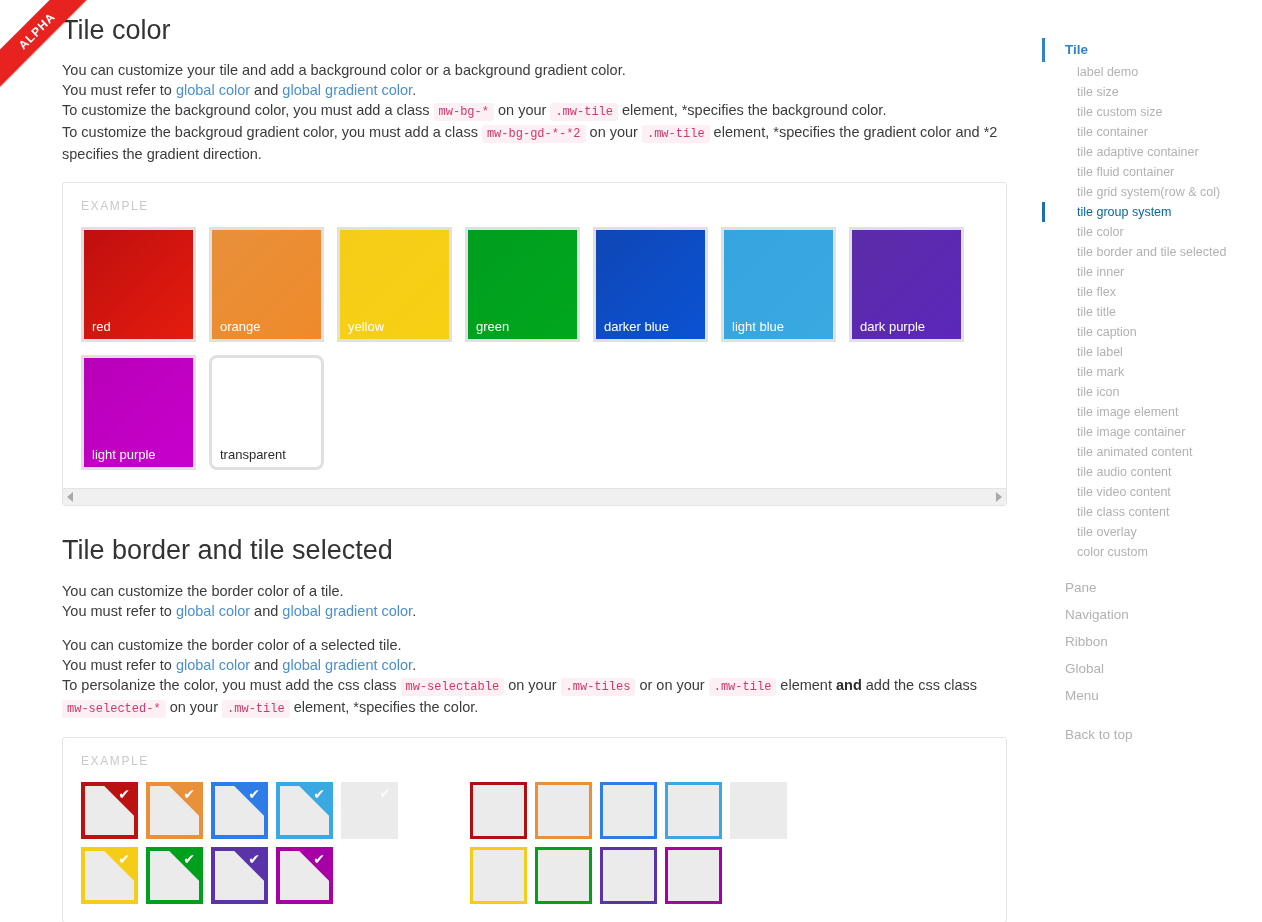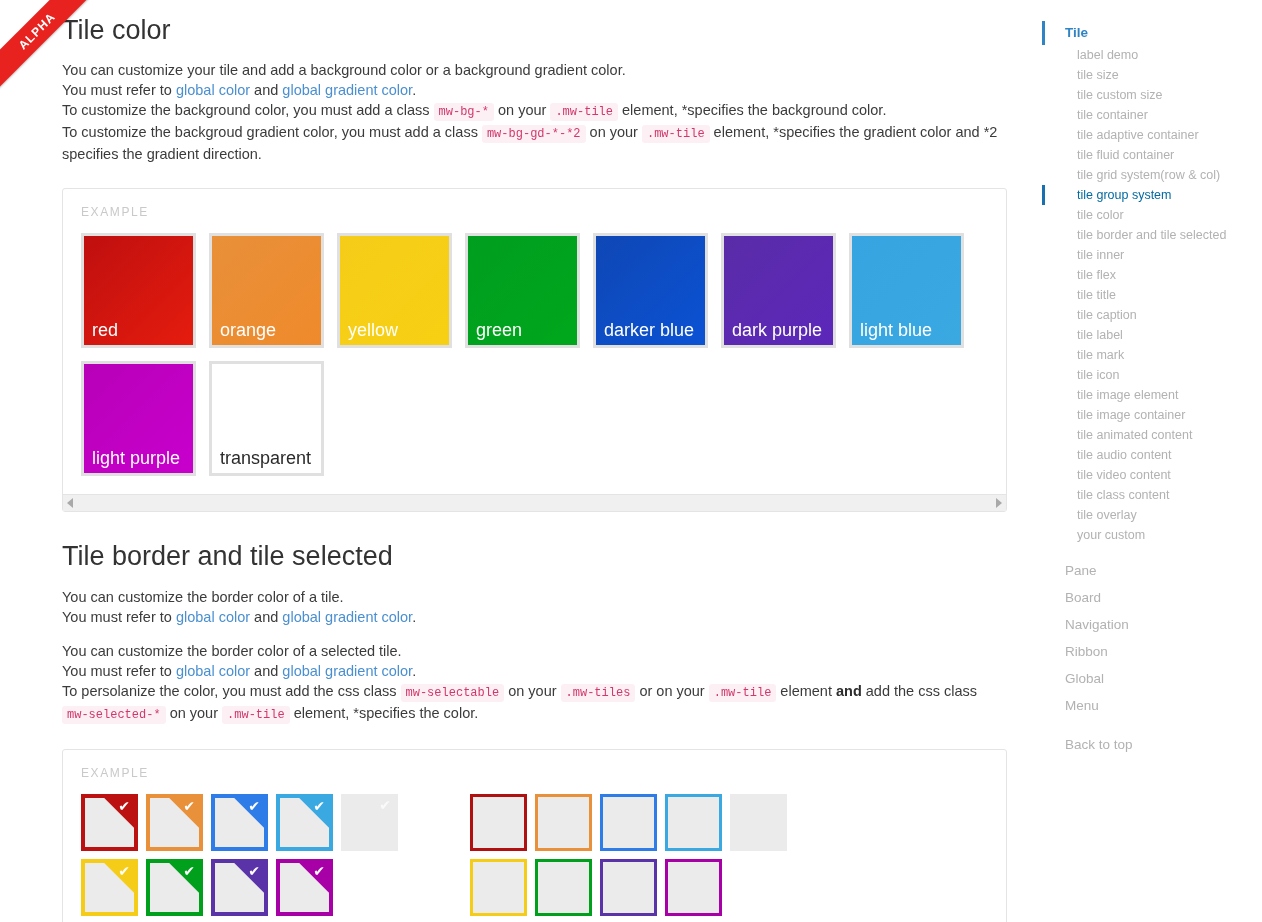--- a/index.html
+++ b/index.html
@@ -36,21 +36,21 @@
 
   
   .page { display:flex; width:1262px; height:922px; }
   .content {
     width:1040px;
     padding:0 0 0 62px;
     overflow:hidden;
   }
   .sidebar {
     width:222px;
-    padding-top:21px;
+    padding-top:38px;
     font-size:13px;
   }
 
   
   h1.section-title {
     font-weight:normal;
     font-size:27px;
     color:#333;
     margin:14px 0 14px 0;
     line-height:1.2;
@@ -74,21 +74,21 @@
     padding:2px 5px;
     border-radius:3px;
     white-space:nowrap;
   }
   b.strong { font-weight:bold; color:#2d2d2d; }
 
   
   .example {
     border:1px solid #e4e4e4;
     border-radius:3px;
-    margin-top:24px;
+    margin-top:18px;
     background:#fff;
     width:945px;
     position:relative;
   }
   .example-label {
     color:#c9c9c9;
     font-size:12px;
     letter-spacing:1.6px;
     padding:16px 0 0 18px;
     font-weight:normal;
@@ -115,21 +115,21 @@
   .tile {
     width:115px; height:115px;
     border:3px solid #e0e0e0;
     position:relative;
     flex:0 0 auto;
   }
   .tile-label {
     position:absolute;
     left:8px; bottom:6px;
     color:#fff;
-    font-size:18px;
+    font-size:13px;
     line-height:1;
   }
   .tile-label.dark { color:#2b2b2b; }
 
   
   .sel-area { display:flex; gap:72px; }
   .sel-grid { display:flex; flex-direction:column; gap:8px; }
   .sel-line { display:flex; gap:8px; }
 
   .stile {
@@ -227,32 +227,32 @@
             </div>
             <div class="tile" style="background: linear-gradient(135deg, rgb(245, 205, 25), rgb(247, 208, 19));">
               <div class="tile-label">yellow</div>
             </div>
             <div class="tile" style="background: linear-gradient(135deg, rgb(0, 158, 31), rgb(0, 167, 28));">
               <div class="tile-label">green</div>
             </div>
             <div class="tile" style="background: linear-gradient(135deg, rgb(15, 71, 181), rgb(11, 82, 212));">
               <div class="tile-label">darker blue</div>
             </div>
+            <div class="tile" style="background: linear-gradient(135deg, rgb(54, 164, 224), rgb(58, 169, 226));">
+              <div class="tile-label">light blue</div>
+            </div>
             <div class="tile" style="background: linear-gradient(135deg, rgb(90, 44, 168), rgb(92, 39, 186));">
               <div class="tile-label">dark purple</div>
-            </div>
-            <div class="tile" style="background: linear-gradient(135deg, rgb(54, 164, 224), rgb(58, 169, 226));">
-              <div class="tile-label">light blue</div>
             </div>
           </div>
         <div class="tile-row" id="color-row-2">
             <div class="tile" style="background: linear-gradient(135deg, rgb(184, 0, 184), rgb(200, 0, 205));">
               <div class="tile-label">light purple</div>
             </div>
-            <div class="tile" style="background: linear-gradient(135deg, rgb(255, 255, 255), rgb(255, 255, 255));">
+            <div class="tile" style="background: linear-gradient(135deg, rgb(255, 255, 255), rgb(255, 255, 255)); border-radius: 8px;">
               <div class="tile-label dark">transparent</div>
             </div>
           </div>
       </div>
       <div class="scrollbar">
         <div class="sb-arrow sb-left"></div>
         <div class="sb-arrow sb-right"></div>
       </div>
     </div>
 
@@ -364,26 +364,25 @@
         <div class="nav-item">tile label</div>
         <div class="nav-item">tile mark</div>
         <div class="nav-item">tile icon</div>
         <div class="nav-item">tile image element</div>
         <div class="nav-item">tile image container</div>
         <div class="nav-item">tile animated content</div>
         <div class="nav-item">tile audio content</div>
         <div class="nav-item">tile video content</div>
         <div class="nav-item">tile class content</div>
         <div class="nav-item">tile overlay</div>
-        <div class="nav-item">your custom</div>
+        <div class="nav-item">color custom</div>
       </div>
     <div class="nav-spacer"></div>
     <div id="nav-groups">
         <div class="nav-top">Pane</div>
-        <div class="nav-top">Board</div>
         <div class="nav-top">Navigation</div>
         <div class="nav-top">Ribbon</div>
         <div class="nav-top">Global</div>
         <div class="nav-top">Menu</div>
       </div>
     <div class="nav-spacer"></div>
     <div class="nav-top">Back to top</div>
   </div>
 
 </div>

